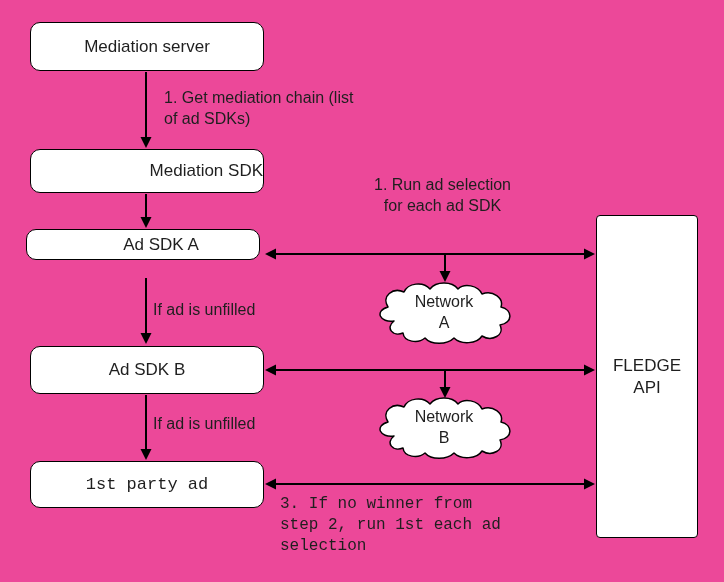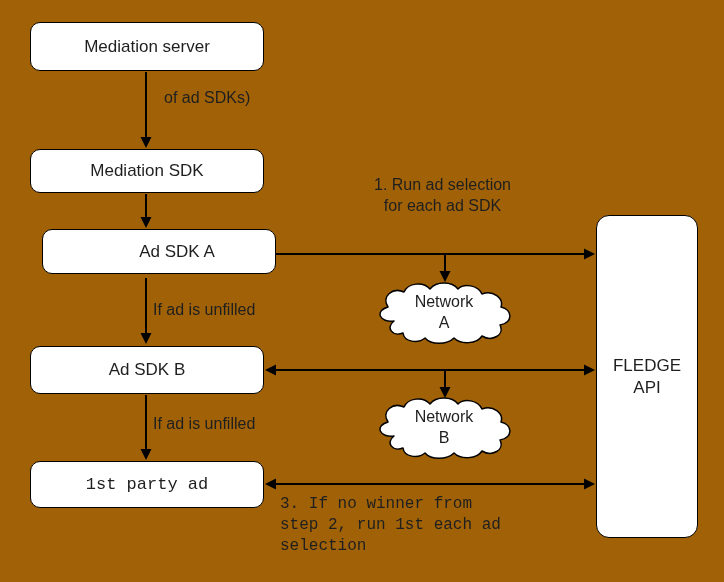--- a/index.html
+++ b/index.html
@@ -1,45 +1,45 @@
 <!DOCTYPE html>
 <html><head>
 <meta charset="utf-8">
 <style>
   html, body { margin: 0; padding: 0; }
   .canvas {
     position: relative;
     width: 724px;
     height: 582px;
-    background: #a16207;
+    background: #ec4899;
     font-family: "Liberation Sans", sans-serif;
     color: #1f1f1f;
     overflow: hidden;
   }
   .layer { position: absolute; left: 0; top: 0; }
   .node {
     position: absolute;
     background: #ffffff;
     border: 1.5px solid #000000;
     border-radius: 10px;
     display: flex;
     align-items: center;
     justify-content: center;
     font-size: 17px;
     box-sizing: border-box;
     z-index: 2;
   }
   #node-mediation-server { left: 30px; top: 22px;  width: 234px; height: 49px; }
-  #node-mediation-sdk    { left: 30px; top: 149px; width: 234px; height: 44px; }
-  #node-ad-sdk-a         { left: 42px; top: 229px; width: 234px; height: 45px; padding-left: 36px; }
+  #node-mediation-sdk    { left: 30px; top: 149px; width: 234px; height: 44px; justify-content: flex-end; }
+  #node-ad-sdk-a         { left: 26px; top: 229px; width: 234px; height: 31px; padding-left: 36px; }
   #node-ad-sdk-b         { left: 30px; top: 346px; width: 234px; height: 48px; }
   #node-first-party-ad   { left: 30px; top: 461px; width: 234px; height: 47px; font-family: Liberation Mono, monospace; }
   #node-fledge-api {
     left: 596px; top: 215px; width: 102px; height: 323px;
-    border-radius: 13px;
+    border-radius: 4px;
     flex-direction: column;
     line-height: 22px;
   }
   .ann {
     position: absolute;
     font-size: 16px;
     line-height: 21px;
     z-index: 2;
   }
   #ann-step1 { left: 164px; top: 87px; }
@@ -152,20 +152,21 @@
     <div>Network</div>
     <div>A</div>
   </div>
 
   <div class="cloud-label" id="label-network-b">
     <div>Network</div>
     <div>B</div>
   </div>
 
   <div class="ann" id="ann-step1">
+    <div>1. Get mediation chain (list</div>
     <div>of ad SDKs)</div>
   </div>
 
   <div class="ann" id="ann-step2">
     <div>1. Run ad selection</div>
     <div>for each ad SDK</div>
   </div>
 
   <div class="ann" id="ann-unfilled-1">If ad is unfilled</div>
 

